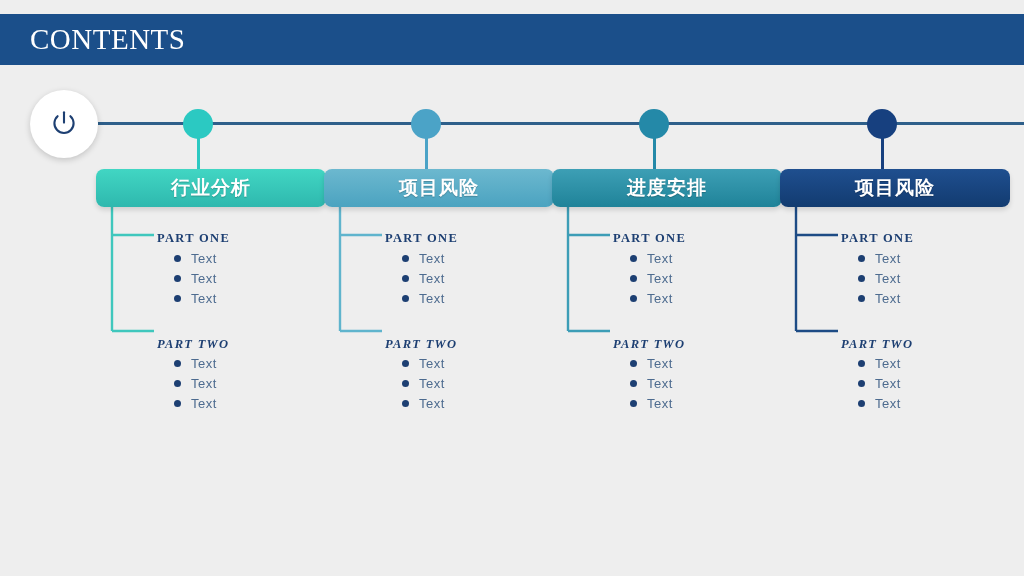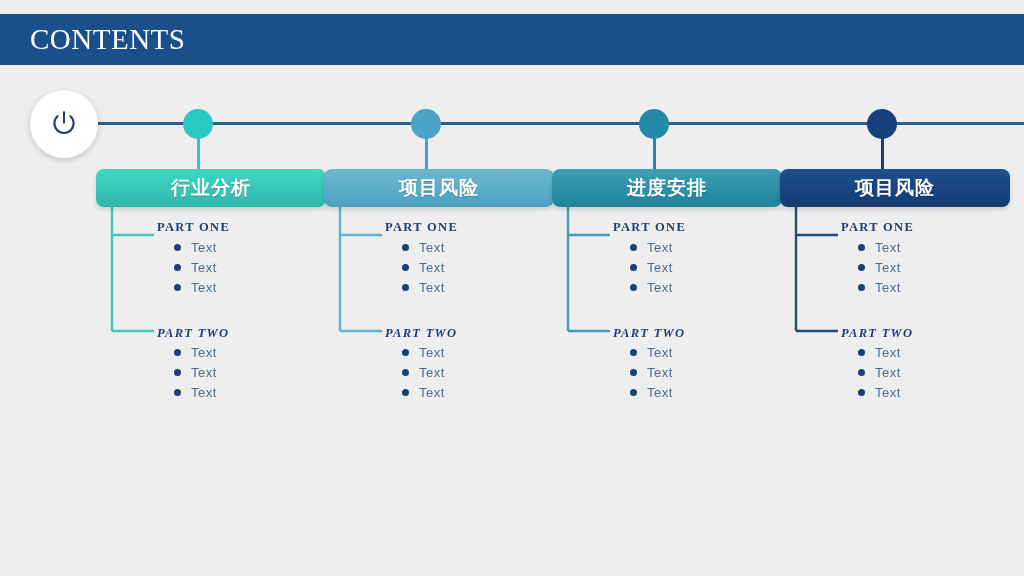--- a/index.html
+++ b/index.html
@@ -126,21 +126,21 @@
   .part-label {
     font-family: "Liberation Serif", serif;
     font-size: 12.5px;
     font-weight: bold;
     color: #1d3f72;
     letter-spacing: 1.3px;
     line-height: 1;
     margin-top: 25px;
     white-space: nowrap;
   }
-  .part-group:first-child .part-label { margin-top: 14px; }
+  .part-group:first-child .part-label { margin-top: 25px; }
   .part-group + .part-group .part-label { margin-top: 33px; font-style: italic; }
 
   .bullet-row {
     display: flex;
     align-items: center;
     margin-top: 7px;
     padding-left: 17px;
   }
   .bullet-dot {
     width: 7px;

